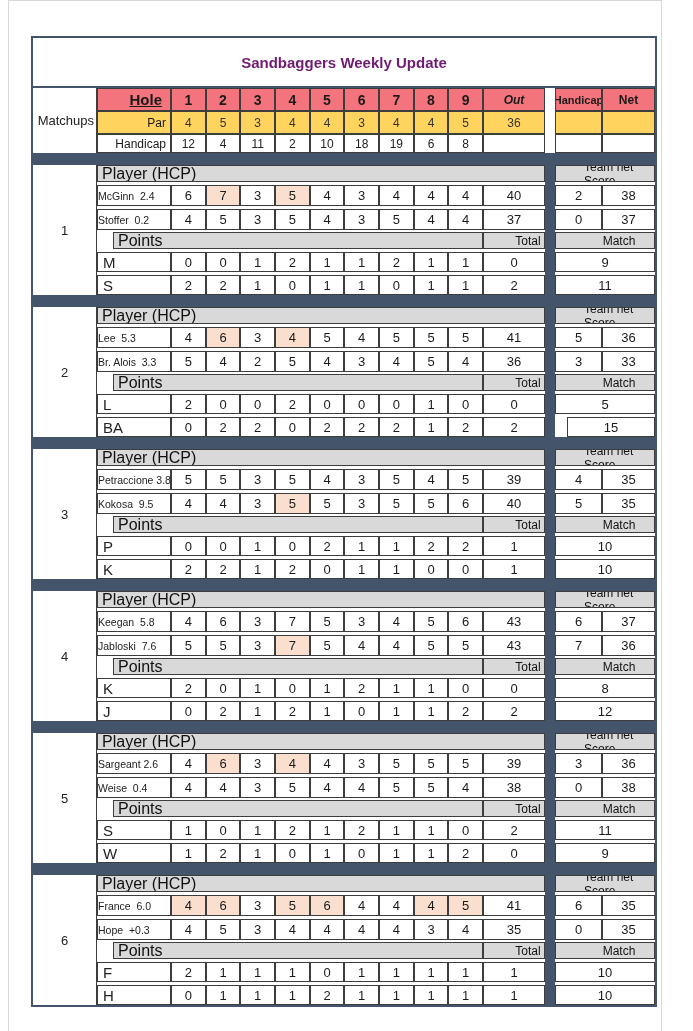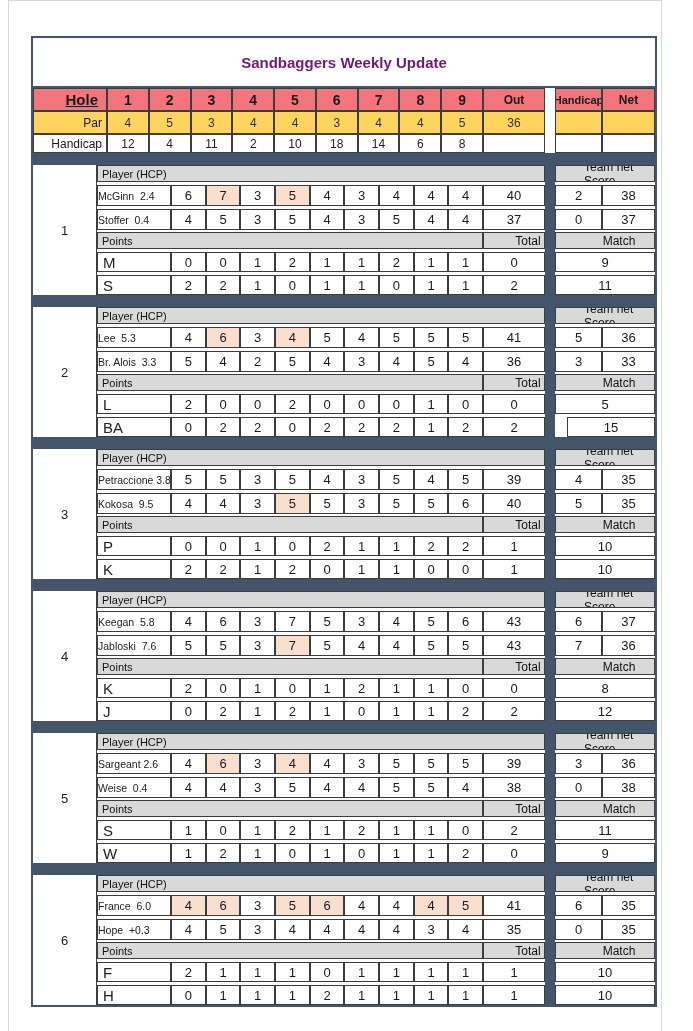--- a/index.html
+++ b/index.html
@@ -28,43 +28,43 @@
 
   .grid{display:grid;grid-template-columns:74px repeat(9,1fr) 62px 10px 47px 53px;}
 
   .cell{border:1px solid #3d3d3d;display:flex;align-items:center;justify-content:center;
         font-size:13px;color:#1a1a1a;overflow:hidden;box-sizing:border-box;min-width:0;}
   .gapw{border:none;background:#fff;}
   .gapd{border:none;background:var(--divider_slate);}
 
   .red{background:var(--header_red);}
   .yel{background:var(--par_yellow);}
-  .ghdr{background:var(--header_gray);font-size:11px;color:#111;}
+  .ghdr{background:var(--header_gray);font-size:16px;color:#111;}
   .bold{font-weight:bold;}
   .left{justify-content:flex-start;padding-left:4px;}
   .ctr{justify-content:center;padding-left:28px;}
   .rlabel{justify-content:flex-end;padding-right:4px;font-size:12px;}
 
   
   .hole-row{height:23px;}
   .par-row{height:23px;}
   .si-row{height:19px;}
   .holelbl{font-size:15px;justify-content:flex-end;padding-right:8px;text-decoration:underline;}
   .holenum{font-size:14px;}
-  .outhdr{font-size:12px;}
+  .outhdr{font-size:12px;font-style:italic;}
   .hcphdr{font-size:11px;}
   .nethdr{font-size:12px;}
   .pv{font-size:12px;color:#333;}
   .siv{font-size:12px;color:#222;}
 
   
   .bar{height:12px;background:var(--divider_slate);}
   .phdr{height:17px;}
   .prow{height:24px;}
-  .pthdr{height:19px;}
+  .pthdr{height:19px;margin-left:16px;}
   .ptrow{height:23px;}
   .sp .cell{margin-top:3px;}
   .sp .gapd{margin-top:0;}
   .sp2 .cell{margin-top:2px;}
   .sp2 .gapd{margin-top:0;}
 
   .name{justify-content:flex-start;font-size:10.5px;white-space:pre;color:#222;}
   .init{justify-content:flex-start;padding-left:5px;font-size:15px;color:#222;}
   .score{font-size:13px;}
   .peach{background:var(--highlight_peach);}
@@ -77,20 +77,21 @@
 <div class="page">
   <div class="page-frame"></div>
 
   <div class="sheet">
 
     <div class="title-block">
       <div class="title-line">Sandbaggers Weekly Update</div>
     </div>
 
     <div class="hblock">
+      <div class="mcell">Matchups</div>
       <div class="rows">
         <div class="grid hole-row" id="hole-row">
             <div class="cell red bold holelbl">Hole</div>
             <div class="cell red bold holenum">1</div>
             <div class="cell red bold holenum">2</div>
             <div class="cell red bold holenum">3</div>
             <div class="cell red bold holenum">4</div>
             <div class="cell red bold holenum">5</div>
             <div class="cell red bold holenum">6</div>
             <div class="cell red bold holenum">7</div>
@@ -118,21 +119,21 @@
             <div class="cell yel"></div>
           </div>
         <div class="grid si-row" id="si-row">
             <div class="cell rlabel">Handicap</div>
             <div class="cell siv">12</div>
             <div class="cell siv">4</div>
             <div class="cell siv">11</div>
             <div class="cell siv">2</div>
             <div class="cell siv">10</div>
             <div class="cell siv">18</div>
-            <div class="cell siv">14</div>
+            <div class="cell siv">19</div>
             <div class="cell siv">6</div>
             <div class="cell siv">8</div>
             <div class="cell "></div>
             <div class="cell gapw"></div>
             <div class="cell "></div>
             <div class="cell "></div>
           </div>
       </div>
     </div>
 
@@ -156,21 +157,21 @@
               <div class="cell score">3</div>
               <div class="cell score">4</div>
               <div class="cell score">4</div>
               <div class="cell score">4</div>
               <div class="cell score">40</div>
               <div class="cell gapd"></div>
               <div class="cell score">2</div>
               <div class="cell score">38</div>
             </div>
             <div class="grid prow sp">
-              <div class="cell name">Stoffer  0.4</div>
+              <div class="cell name">Stoffer  0.2</div>
               <div class="cell score">4</div>
               <div class="cell score">5</div>
               <div class="cell score">3</div>
               <div class="cell score">5</div>
               <div class="cell score">4</div>
               <div class="cell score">3</div>
               <div class="cell score">5</div>
               <div class="cell score">4</div>
               <div class="cell score">4</div>
               <div class="cell score">37</div>

